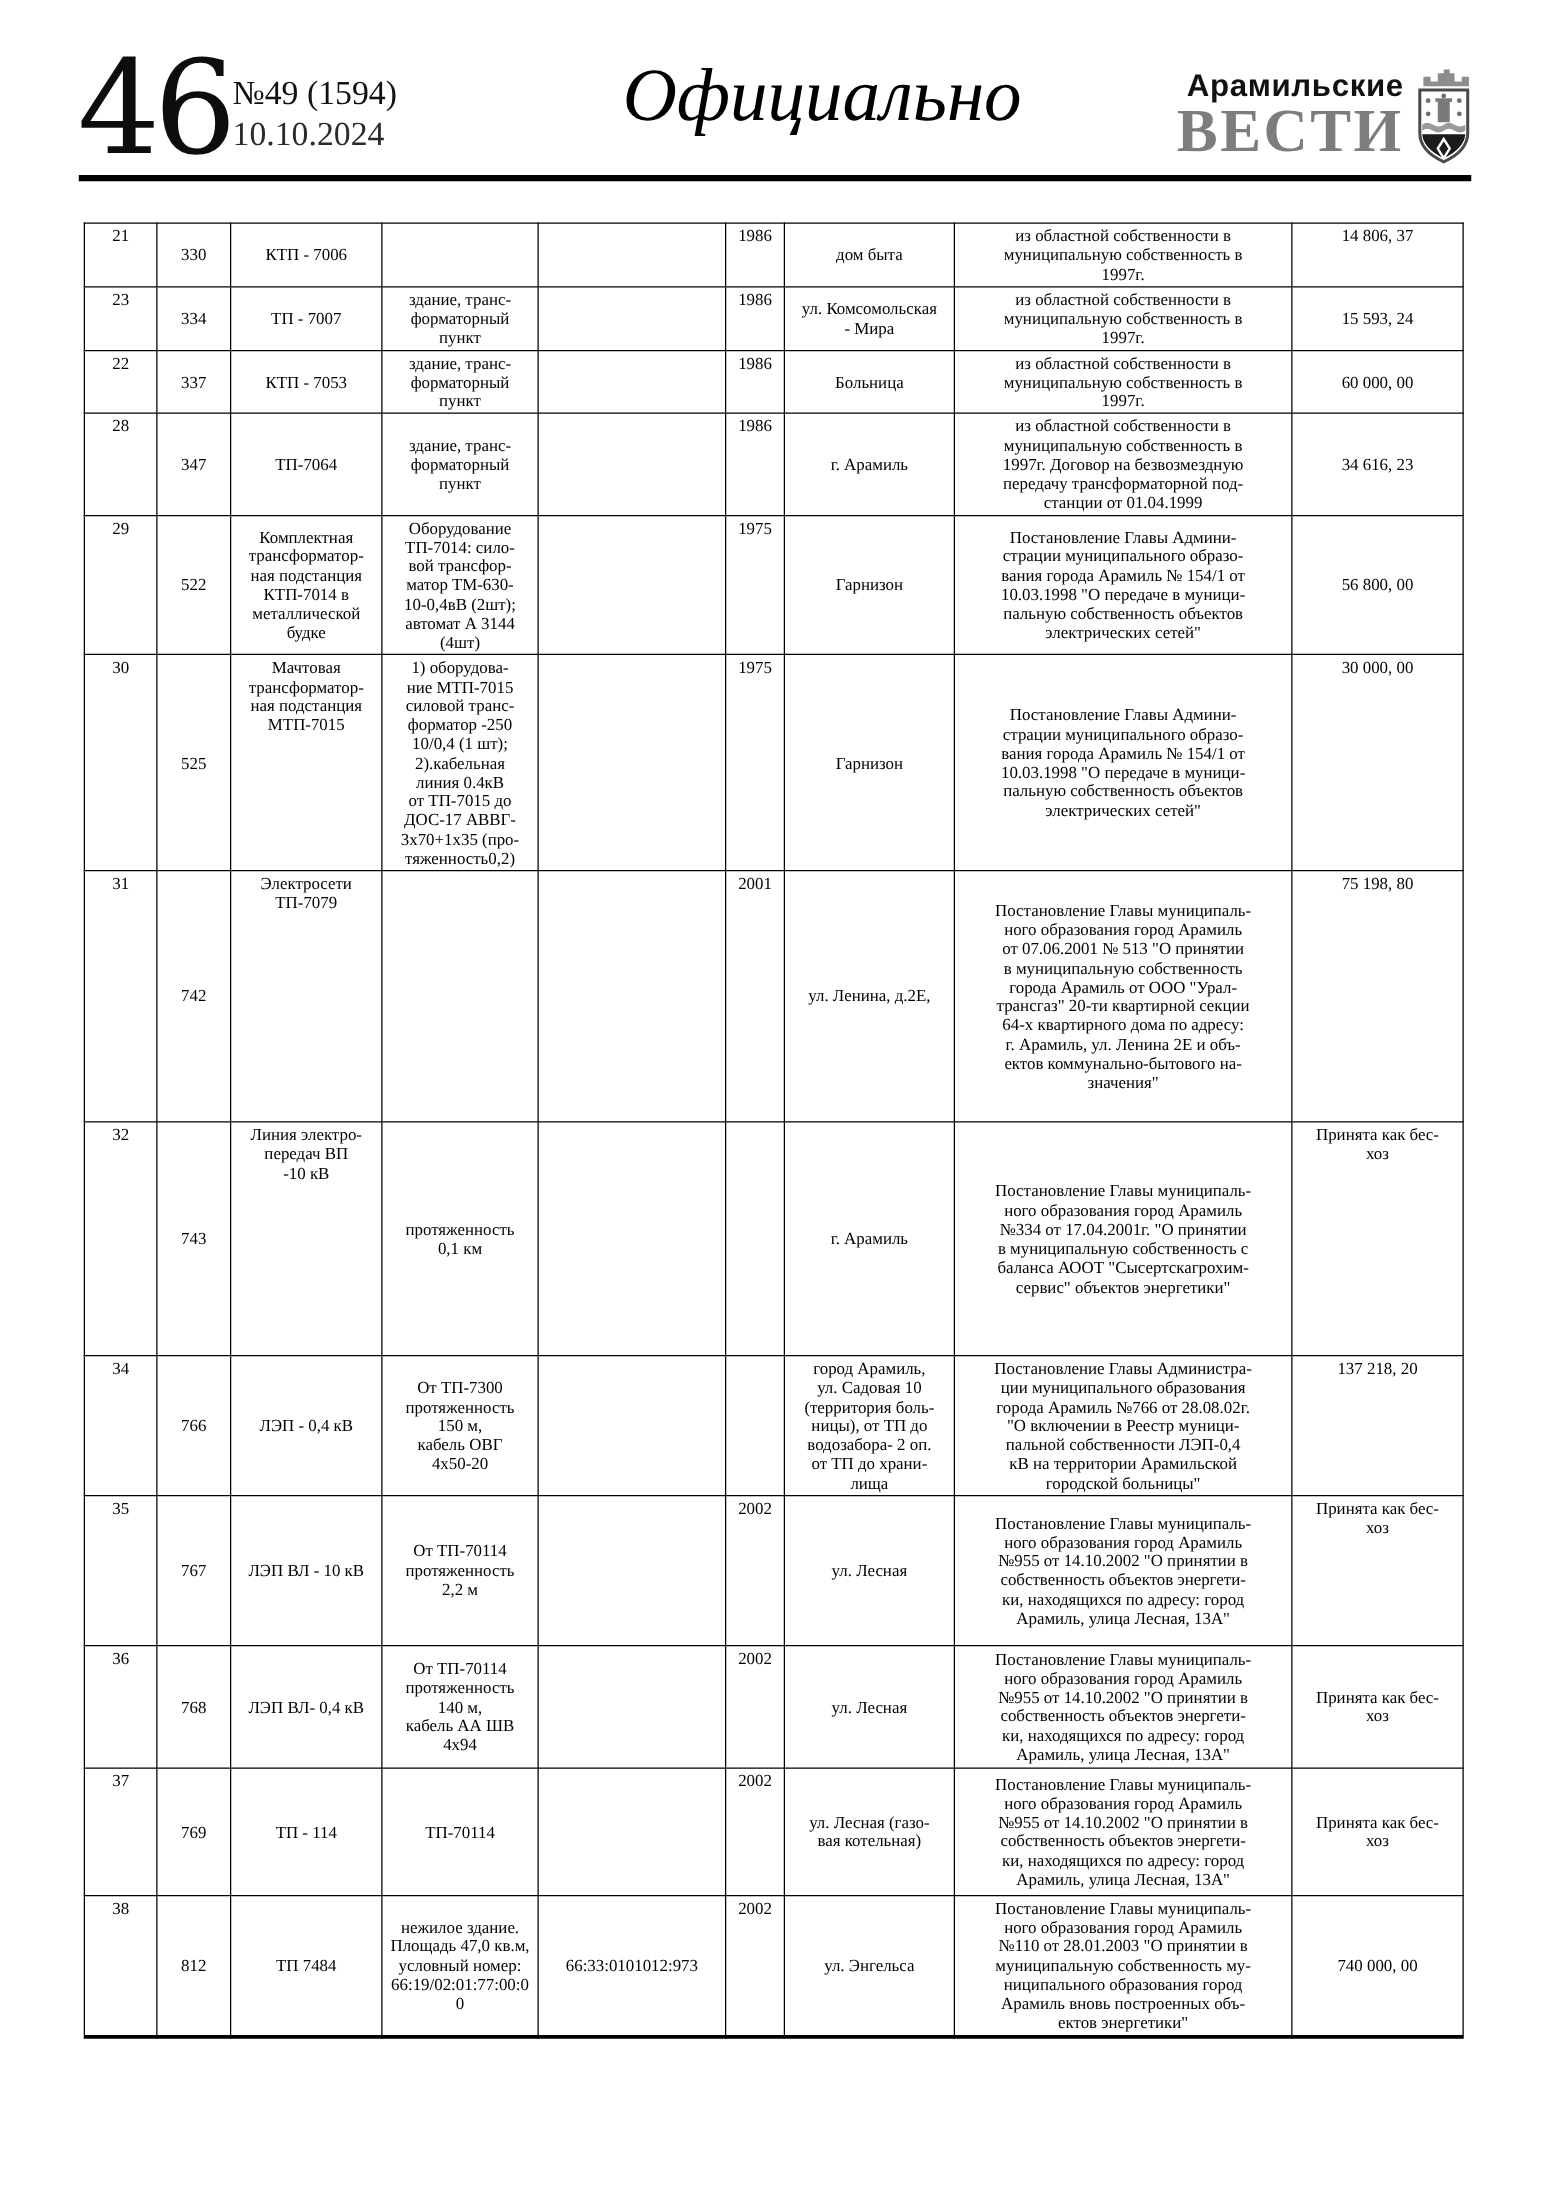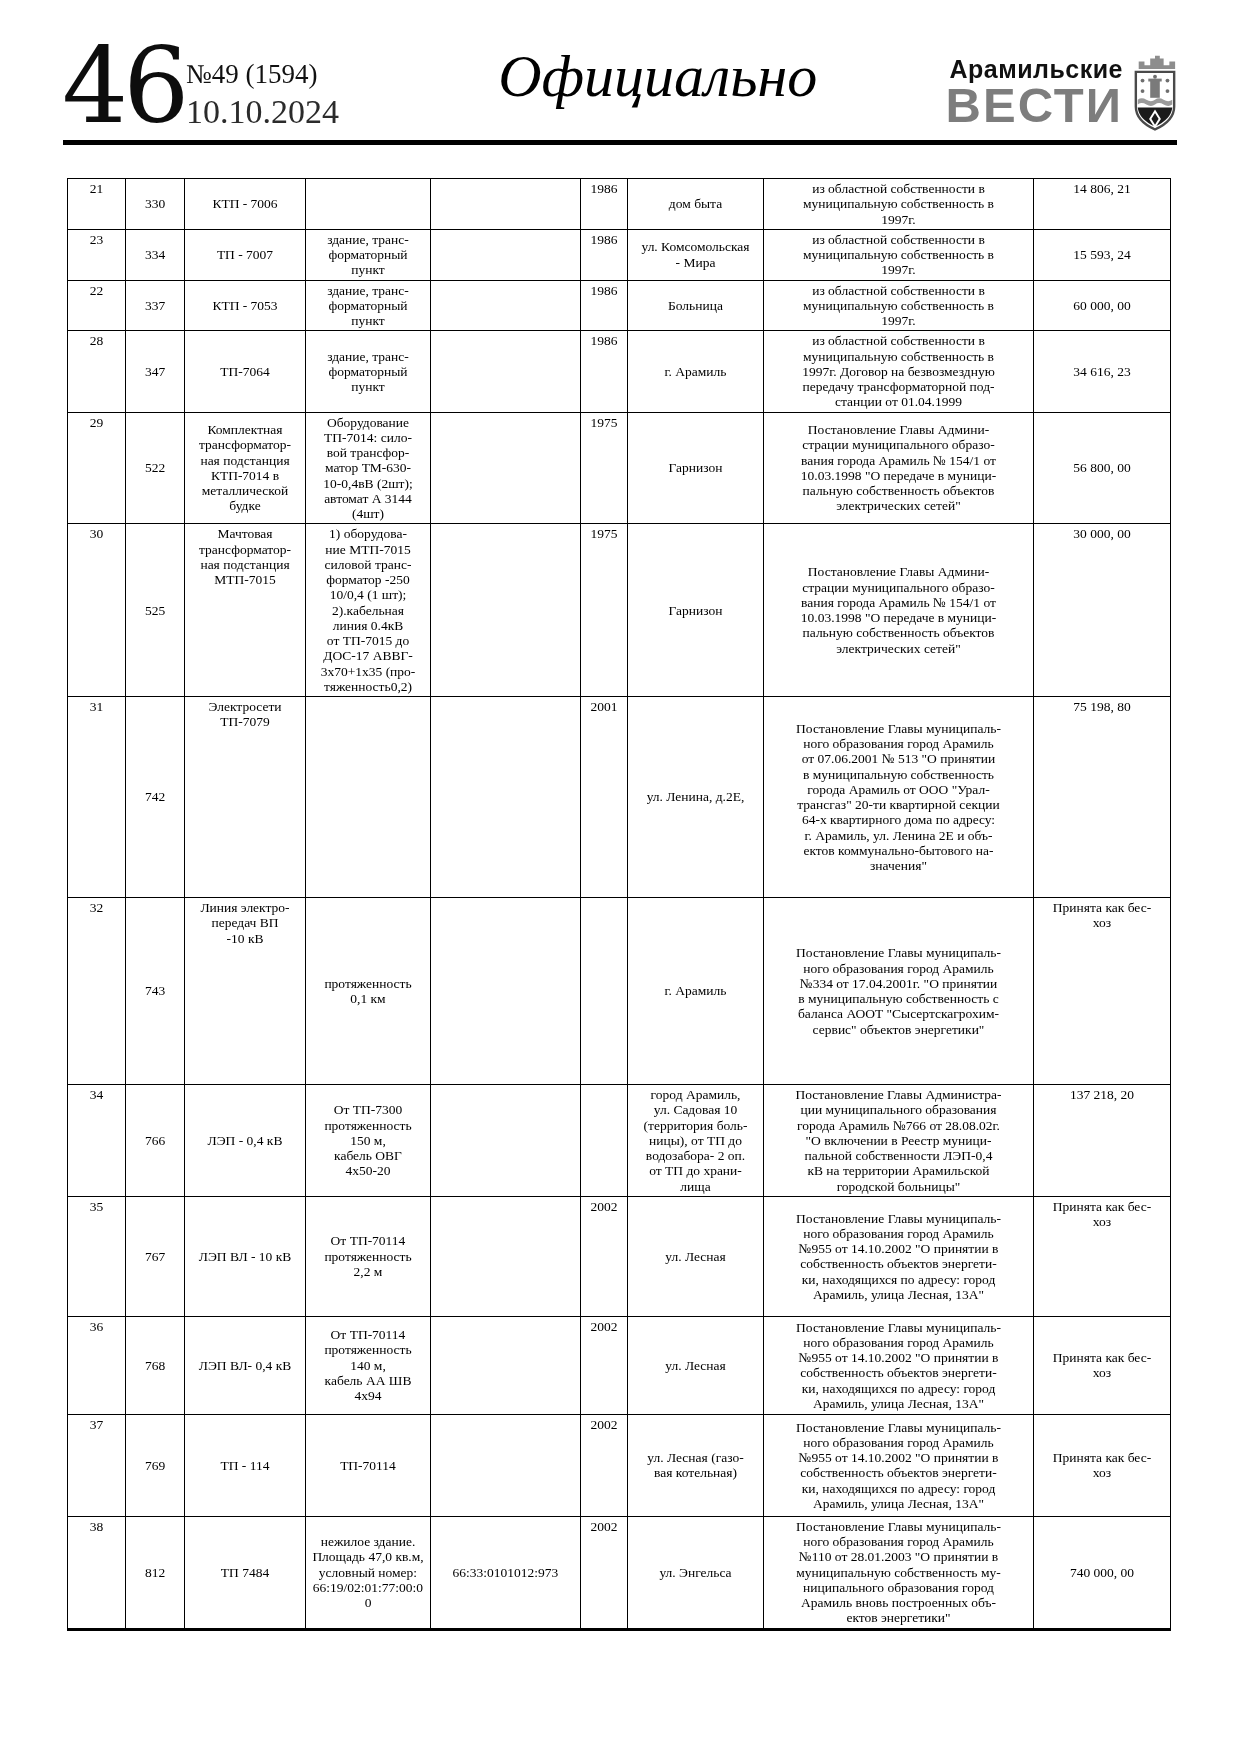--- a/index.html
+++ b/index.html
@@ -14,37 +14,37 @@
   
   .masthead-row{position:absolute;left:0;top:0;width:1241px;height:140px;}
   .page-number{
     position:absolute;left:62px;top:34px;
     font-family:"DejaVu Serif", serif;
     font-weight:normal;font-size:104px;line-height:1;letter-spacing:-5px;
     color:#0d0d0d;
   }
   .issue-block{position:absolute;left:186px;top:58px;line-height:1.22;}
   .issue-number{font-size:27px;color:#111;}
-  .issue-date{font-size:34px;color:#2b2b2b;}
+  .issue-date{font-size:27px;color:#2b2b2b;}
   .section-title{
     position:absolute;left:53%;top:46px;transform:translateX(-50%);
     font-style:italic;font-size:60px;line-height:1;color:#000;
     font-family:"Liberation Serif", serif;
   }
   .masthead{
     position:absolute;right:63px;top:52px;
     display:flex;align-items:center;
   }
   .masthead-text{display:flex;flex-direction:column;align-items:flex-end;margin-right:9px;}
   .masthead-top{
     font-family:"Liberation Sans", sans-serif;
     font-weight:bold;font-size:25px;letter-spacing:0.5px;color:#111;line-height:1.05;
   }
   .masthead-bottom{
-    font-family:Liberation Sans, sans-serif;
+    font-family:Liberation Serif, serif;
     font-weight:bold;font-size:49px;letter-spacing:2px;color:#7d7d7d;line-height:0.95;
   }
   .coat-of-arms{width:46px;height:78px;margin-top:2px;}
   .header-rule{
     position:absolute;left:63px;top:140px;width:1114px;height:5px;background:#000;
   }
   
   .registry-table-wrap{position:absolute;left:67px;top:178px;}
   table.registry{
     border-collapse:collapse;table-layout:fixed;width:1103px;
@@ -142,21 +142,21 @@
           <td>21</td>
           <td>330</td>
           <td>КТП - 7006</td>
           <td></td>
           <td></td>
           <td>1986</td>
           <td>дом быта</td>
           <td>из областной собственности в
 муниципальную собственность в
 1997г.</td>
-          <td>14 806, 21</td>
+          <td>14 806, 37</td>
         </tr>
         <tr>
           <td>23</td>
           <td>334</td>
           <td>ТП - 7007</td>
           <td>здание, транс-
 форматорный
 пункт</td>
           <td></td>
           <td>1986</td>

